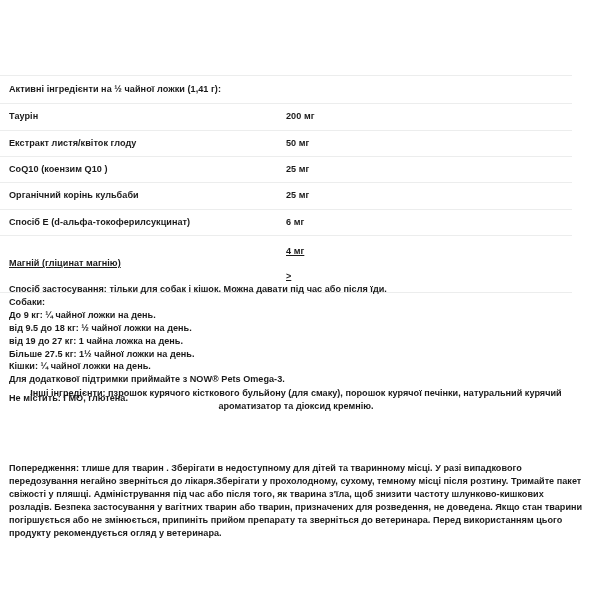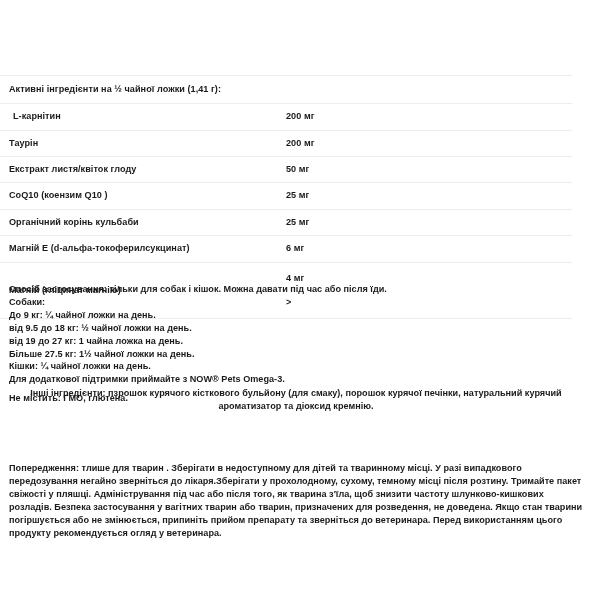--- a/index.html
+++ b/index.html
@@ -57,20 +57,21 @@
     padding: 7px 0 7px 0;
     white-space: nowrap;
   }
   .facts-table tr.header-row td {
     padding-top: 8px;
     padding-bottom: 8px;
   }
   .facts-table tr.tall td {
     padding-top: 10px;
     padding-bottom: 10px;
+    text-decoration: underline;
   }
   .amount-stack {
     display: flex;
     flex-direction: column;
     gap: 13px;
   }
   .amount-stack .chev {
     font-weight: bold;
     font-size: 9px;
   }
@@ -96,24 +97,20 @@
 <body>
 
 <div class="page">
 
   <table class="facts-table">
     <tbody>
       <tr class="header-row">
         <td class="name" colspan="2">Активні інгредієнти на ½  чайної ложки (1,41 г):</td>
       </tr>
 
-      <tr>
-        <td class="name indented">L-карнітин</td>
-        <td class="amount">200 мг</td>
-      </tr>
 
       <tr>
         <td class="name">Таурін</td>
         <td class="amount">200 мг</td>
       </tr>
 
       <tr>
         <td class="name">Екстракт листя/квіток глоду</td>
         <td class="amount">50 мг</td>
       </tr>
@@ -122,21 +119,21 @@
         <td class="name">CoQ10 (коензим Q10 )</td>
         <td class="amount">25 мг</td>
       </tr>
 
       <tr>
         <td class="name">Органічний корінь кульбаби</td>
         <td class="amount">25 мг</td>
       </tr>
 
       <tr>
-        <td class="name">Магній Е (d-альфа-токоферилсукцинат)</td>
+        <td class="name">Спосіб Е (d-альфа-токоферилсукцинат)</td>
         <td class="amount">6 мг</td>
       </tr>
 
       <tr class="tall">
         <td class="name">Магній (гліцинат магнію)</td>
         <td class="amount">
           <span class="amount-stack">
             <span>4 мг</span>
             <span class="chev">&gt;</span>
           </span>

